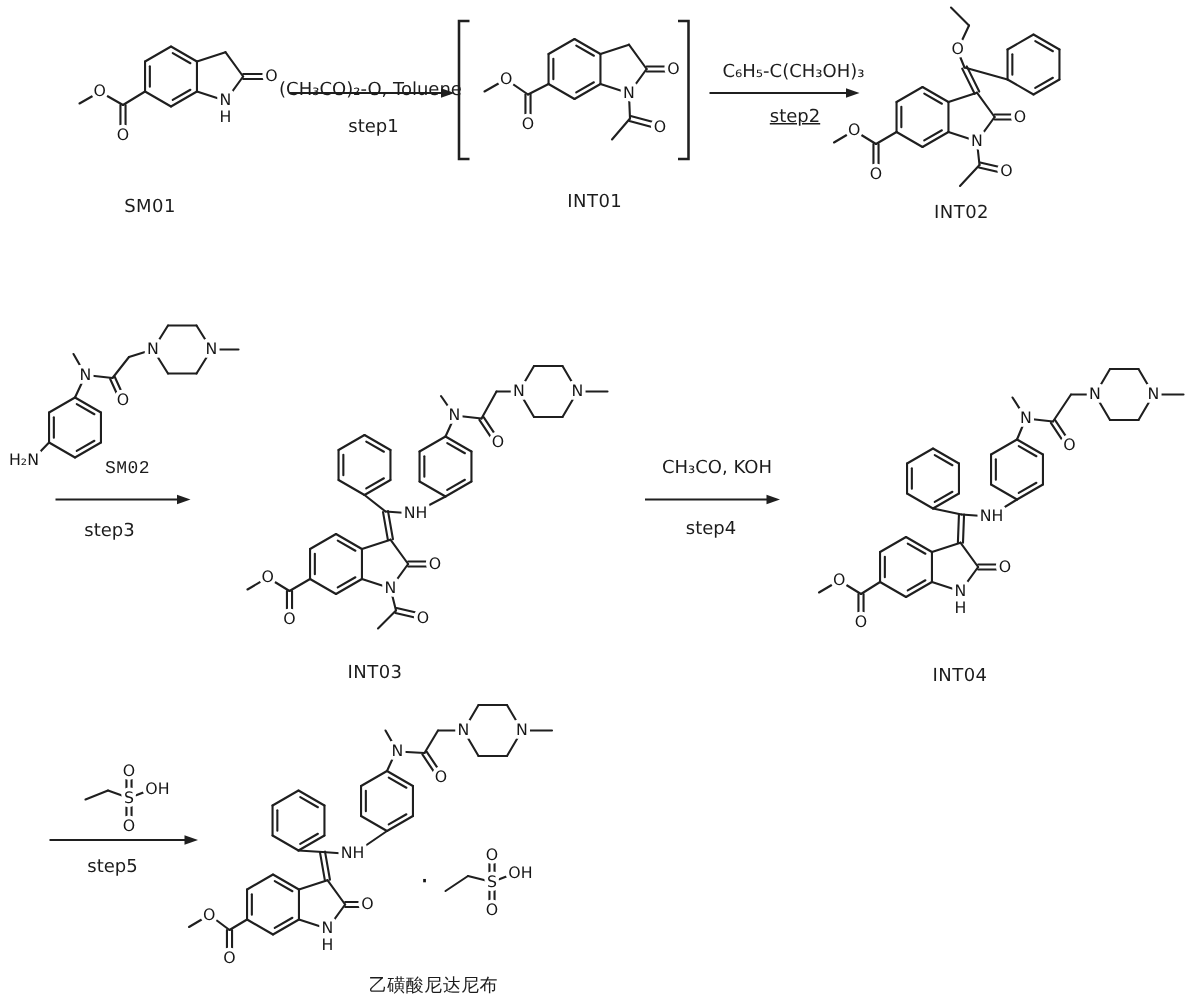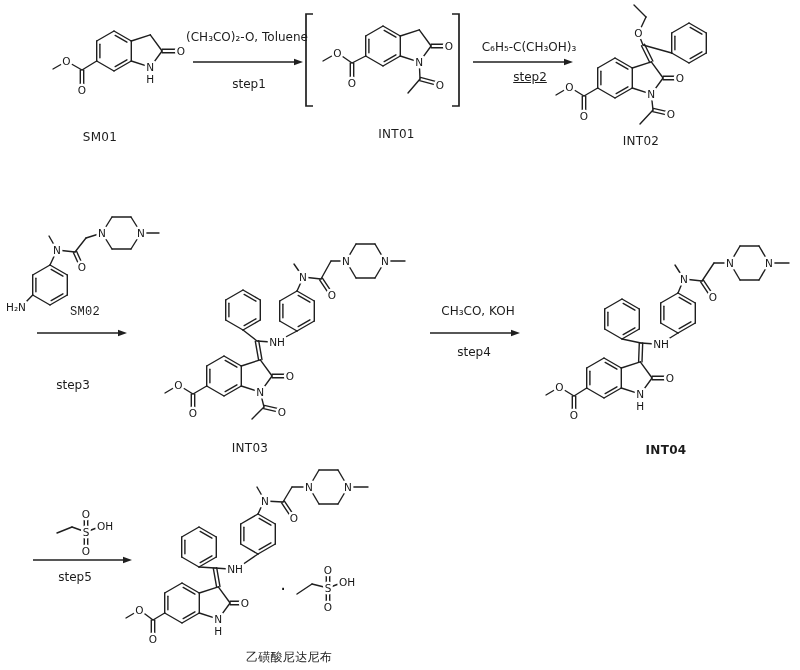--- a/index.html
+++ b/index.html
@@ -10,31 +10,31 @@
   .arrowline{stroke:#1f1f1f;stroke-width:1.3;}
   .arrowhead{fill:#1f1f1f;stroke:none;}
   .bracket{fill:none;stroke:#1f1f1f;stroke-width:1.7;}
   text.atom{font-family:"DejaVu Sans","Liberation Sans",sans-serif;font-size:10.5px;fill:#161616;
             text-anchor:middle;dominant-baseline:central;
             paint-order:stroke;stroke:#ffffff;stroke-width:5px;stroke-linejoin:round;}
   .txt{position:absolute;transform:translate(-50%,-50%);white-space:nowrap;
        font-size:12px;color:#1c1c1c;}
   .name{letter-spacing:0.3px;}
   
-  .rg1{left:247px;top:37px;text-align:right;}   .st1{left:249px;top:84px;}
+  .rg1{left:247px;top:59px;text-align:right;}   .st1{left:249px;top:84px;}
   .rg2{left:529px;top:47px;}   .st2{left:530px;top:77px;text-decoration:underline;}
-  .st3{left:73px;top:353px;margin-top:32px;}
+  .st3{left:73px;top:353px;}
   .rg4{left:478px;top:311px;}  .st4{left:474px;top:352px;}
   .st5{left:75px;top:577px;}
   .lbl-sm01{left:100px;top:137px;}
   .lbl-int01{left:382px;top:134px;padding-left:29px;}
   .lbl-int02{left:641px;top:141px;}
   .lbl-sm02{left:85px;top:312px;font-family:Liberation Mono, monospace;}
   .lbl-int03{left:250px;top:448px;}
-  .lbl-int04{left:666px;top:450px;font-weight:bold;}
+  .lbl-int04{left:640px;top:450px;}
   .lbl-product{left:289px;top:657px;}
 </style>
 </head>
 <body>
 
 <div class="canvas">
   <svg id="scheme" width="800" height="670" viewBox="0 0 800 670">
       <line x1="114" y1="31" x2="131.3" y2="41" class="bond"></line>
       <line x1="115.16657810682447" y1="35.37045987519367" x2="126.93057810682447" y2="42.170459875193664" class="bond"></line>
       <line x1="131.3" y1="41" x2="131.3" y2="61" class="bond"></line>

